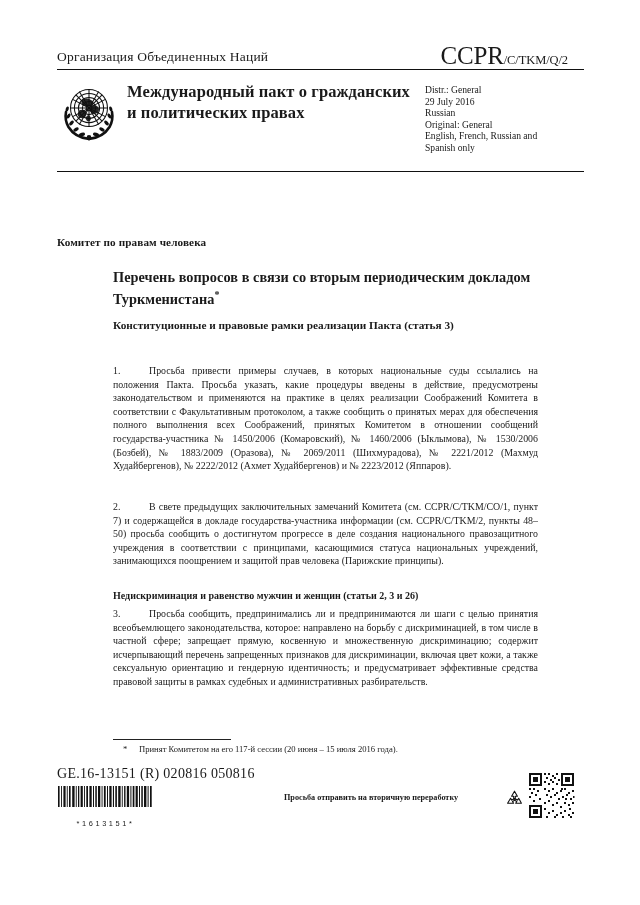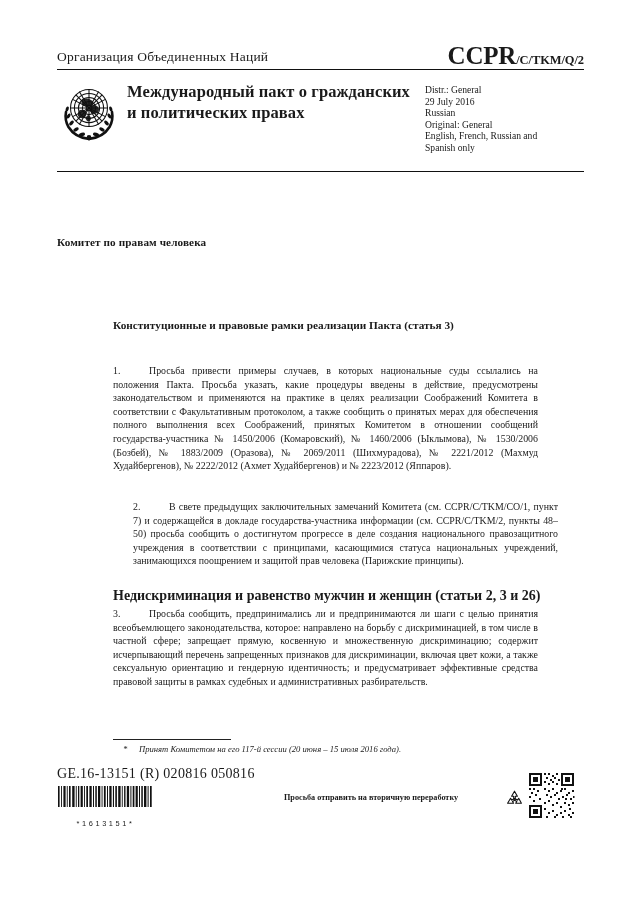--- a/index.html
+++ b/index.html
@@ -32,25 +32,24 @@
   }
   .org-line {
     font-size: 13.5px;
     letter-spacing: 0.2px;
     height: 19px;
     line-height: 19px;
     white-space: nowrap;
   }
   .symbol-line {
     position: absolute;
-    right: 0;
+    right: 16px;
     top: -5px;
     text-align: right;
     white-space: nowrap;
-    font-weight: bold;
   }
   .symbol-main {
     font-size: 25px;
     letter-spacing: -0.2px;
   }
   .symbol-sub {
     font-size: 12.5px;
     letter-spacing: -0.1px;
   }
   .rule-top {
@@ -132,59 +131,58 @@
     width: 425px;
     font-size: 11.3px;
     font-weight: bold;
     line-height: 14px;
   }
   .sub-head {
     position: absolute;
     left: 113px;
     top: 589px;
     width: 430px;
-    font-size: 14px;
+    font-size: 10px;
     font-weight: bold;
     line-height: 13px;
   }
 
   .para {
     position: absolute;
     left: 113px;
     width: 425px;
     font-size: 9.9px;
     line-height: 13.6px;
     text-align: justify;
     text-justify: inter-word;
   }
   .para .num {
     display: inline-block;
     width: 36px;
     font-size: 9.9px;
   }
   #para-1 { top: 364px; }
-  #para-2 { top: 500px; margin-left: 20px; }
+  #para-2 { top: 500px; }
   #para-3 { top: 607px; }
 
   
   .footnote-rule {
     position: absolute;
     left: 113px;
     top: 739px;
     width: 118px;
     border-top: 0.9px solid #222;
   }
   .footnote {
     position: absolute;
     left: 123px;
     top: 744px;
     width: 420px;
     font-size: 8.6px;
     line-height: 11px;
-    font-style: italic;
   }
   .footnote .fstar {
     display: inline-block;
     width: 16px;
   }
 
   
   .job-no {
     position: absolute;
     left: 57px;
@@ -305,20 +303,21 @@
       <div>Original: General</div>
       <div>English, French, Russian and</div>
       <div>Spanish only</div>
     </div>
   </div>
 
   <div class="rule-bottom"></div>
 
   <div class="committee">Комитет по правам человека</div>
 
+  <div class="doc-title"><span>Перечень вопросов в связи со вторым периодическим докладом Туркменистана</span><span class="star">*</span></div>
 
   <div class="section-head">Конституционные и правовые рамки реализации Пакта (статья 3)</div>
 
   <div class="para" id="para-1"><span class="num">1.</span><span>Просьба привести примеры случаев, в которых национальные суды ссылались на положения Пакта. Просьба указать, какие процедуры введены в действие, предусмотрены законодательством и применяются на практике в целях реализации Соображений Комитета в соответствии с Факультативным протоколом, а также сообщить о принятых мерах для обеспечения полного выполнения всех Соображений, принятых Комитетом в отношении сообщений государства-участника № 1450/2006 (Комаровский), № 1460/2006 (Ыклымова), № 1530/2006 (Бозбей), № 1883/2009 (Оразова), № 2069/2011 (Шихмурадова), № 2221/2012 (Махмуд Худайбергенов), № 2222/2012 (Ахмет Худайбергенов) и № 2223/2012 (Яппаров).</span></div>
 
   <div class="para" id="para-2"><span class="num">2.</span><span>В свете предыдущих заключительных замечаний Комитета (см. CCPR/C/TKM/CO/1, пункт 7) и содержащейся в докладе государства-участника информации (см. CCPR/C/TKM/2, пункты 48–50) просьба сообщить о достигнутом прогрессе в деле создания национального правозащитного учреждения в соответствии с принципами, касающимися статуса национальных учреждений, занимающихся поощрением и защитой прав человека (Парижские принципы).</span></div>
 
   <div class="sub-head">Недискриминация и равенство мужчин и женщин (статьи 2, 3 и 26)</div>
 
   <div class="para" id="para-3"><span class="num">3.</span><span>Просьба сообщить, предпринимались ли и предпринимаются ли шаги с целью принятия всеобъемлющего законодательства, которое: направлено на борьбу с дискриминацией, в том числе в частной сфере; запрещает прямую, косвенную и множественную дискриминацию; содержит исчерпывающий перечень запрещенных признаков для дискриминации, включая цвет кожи, а также сексуальную ориентацию и гендерную идентичность; и предусматривает эффективные средства правовой защиты в рамках судебных и административных разбирательств.</span></div>

